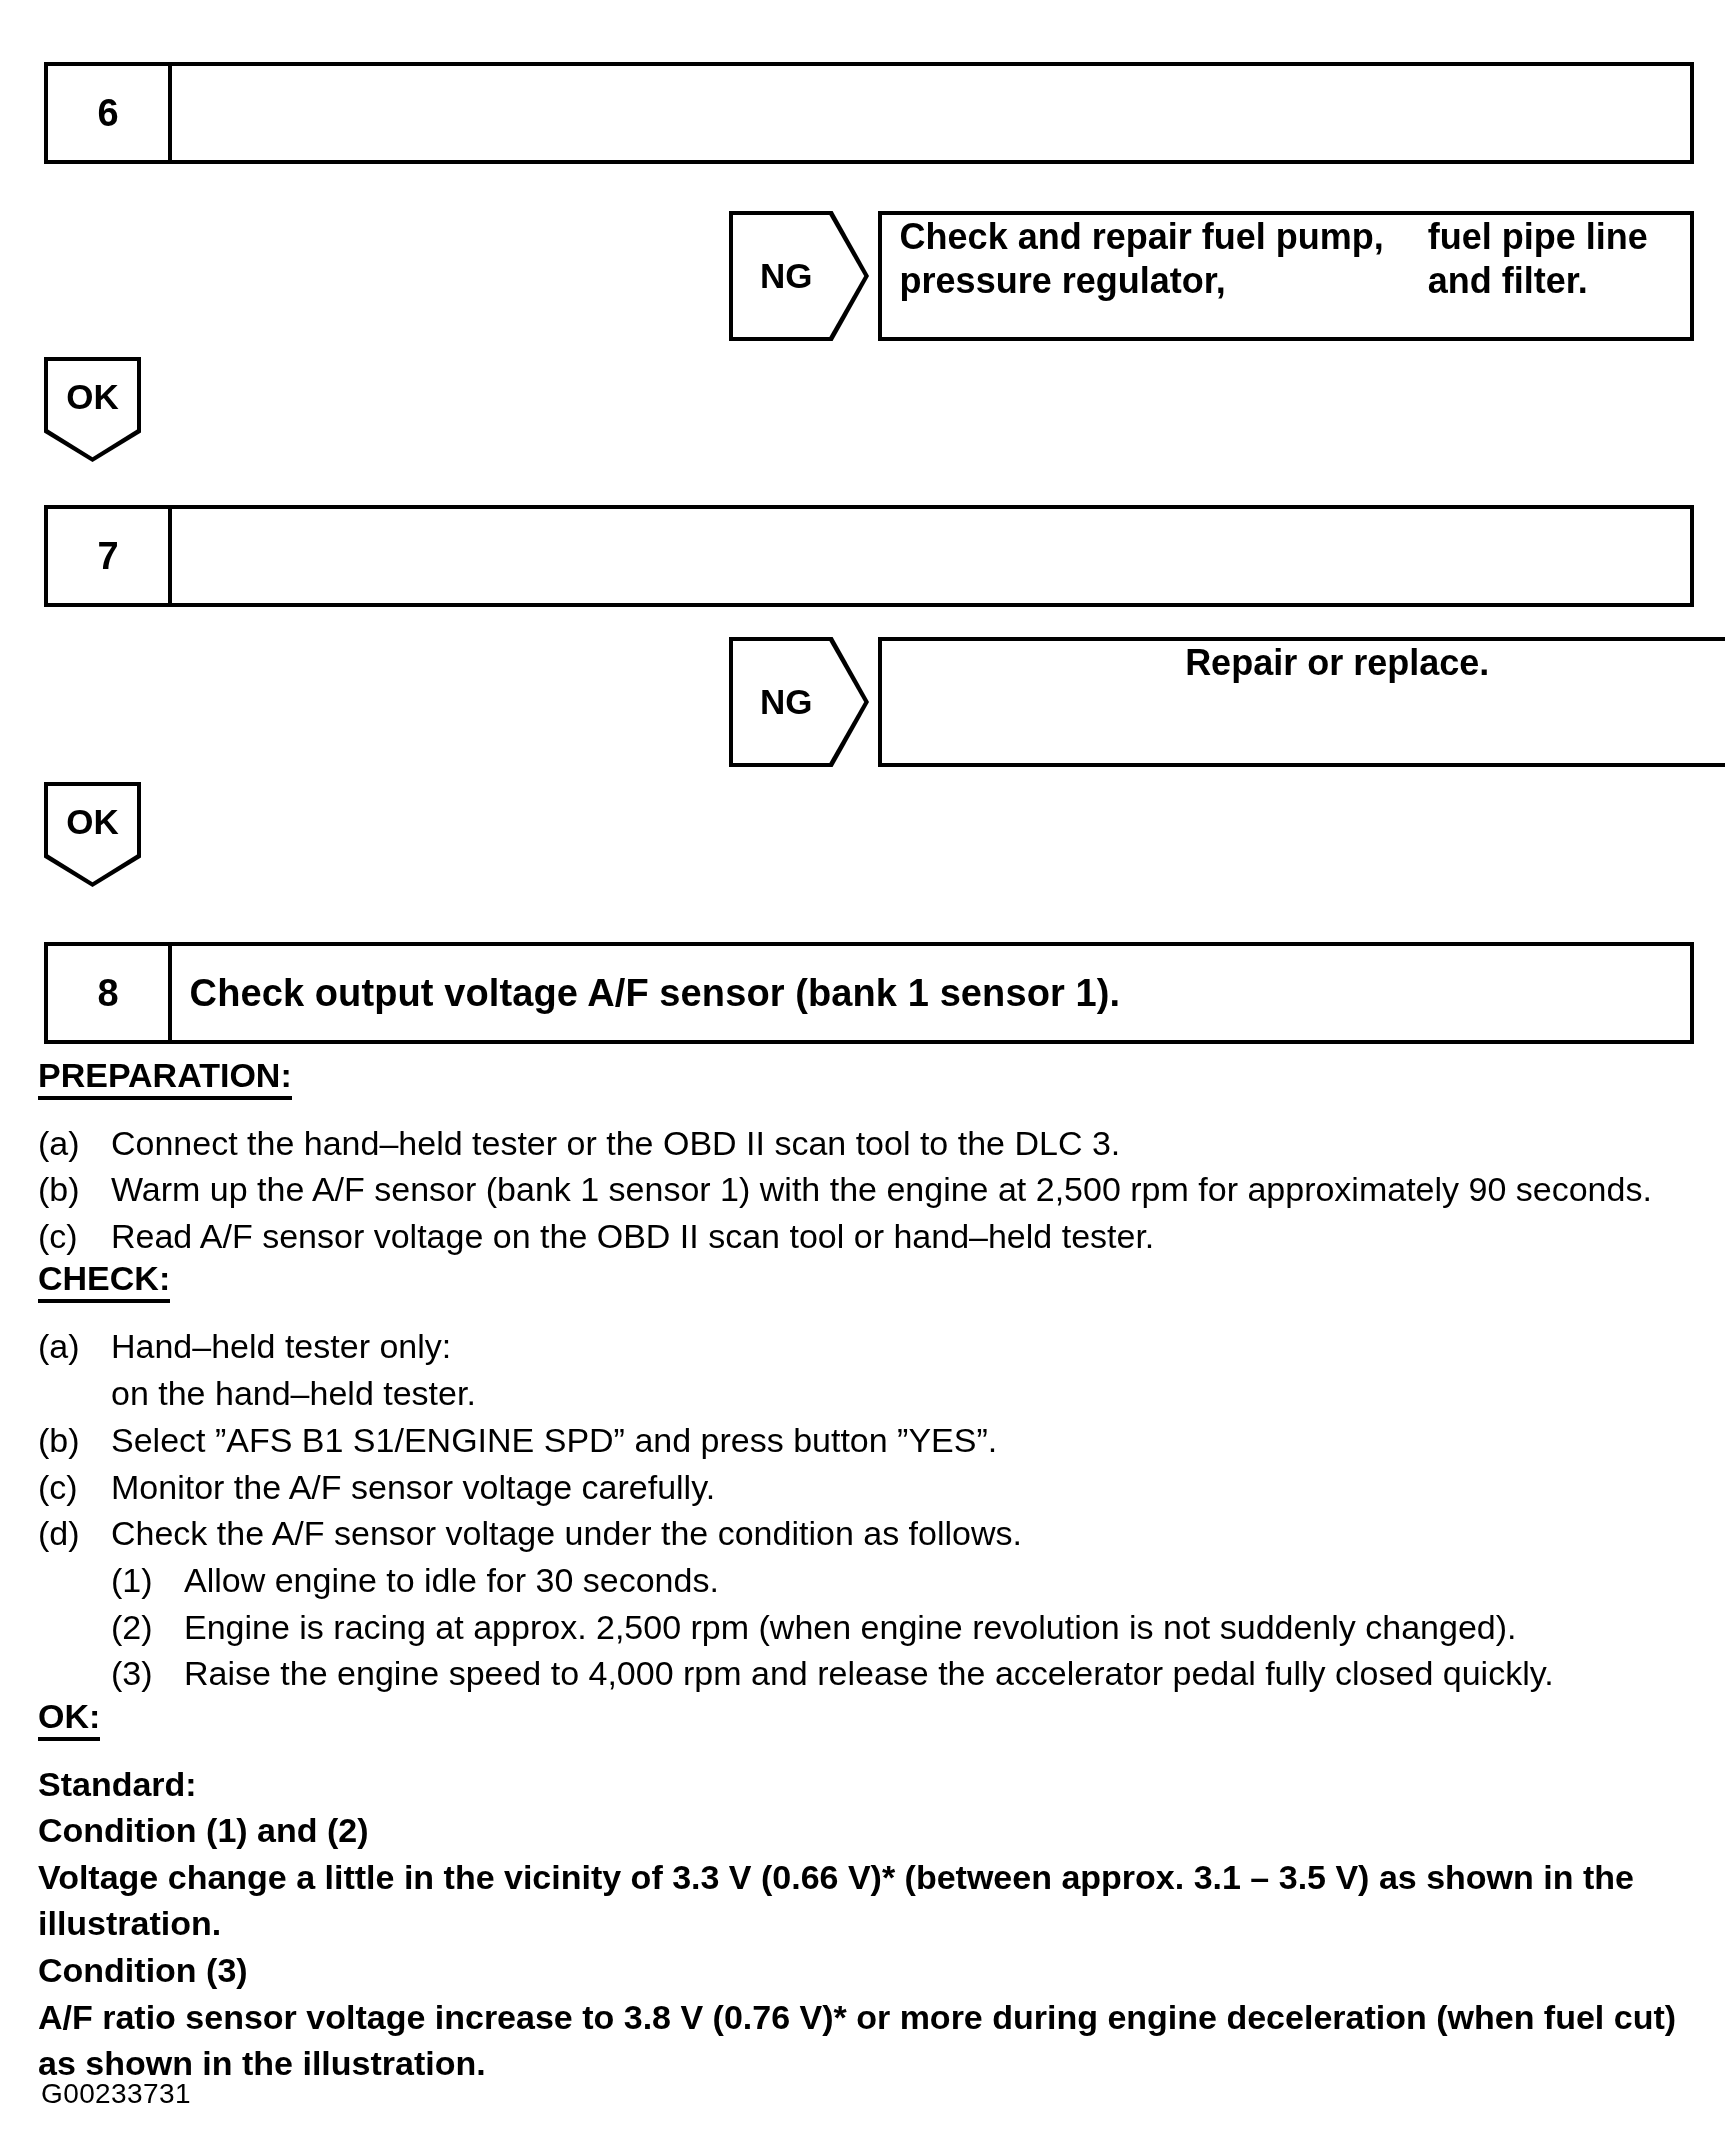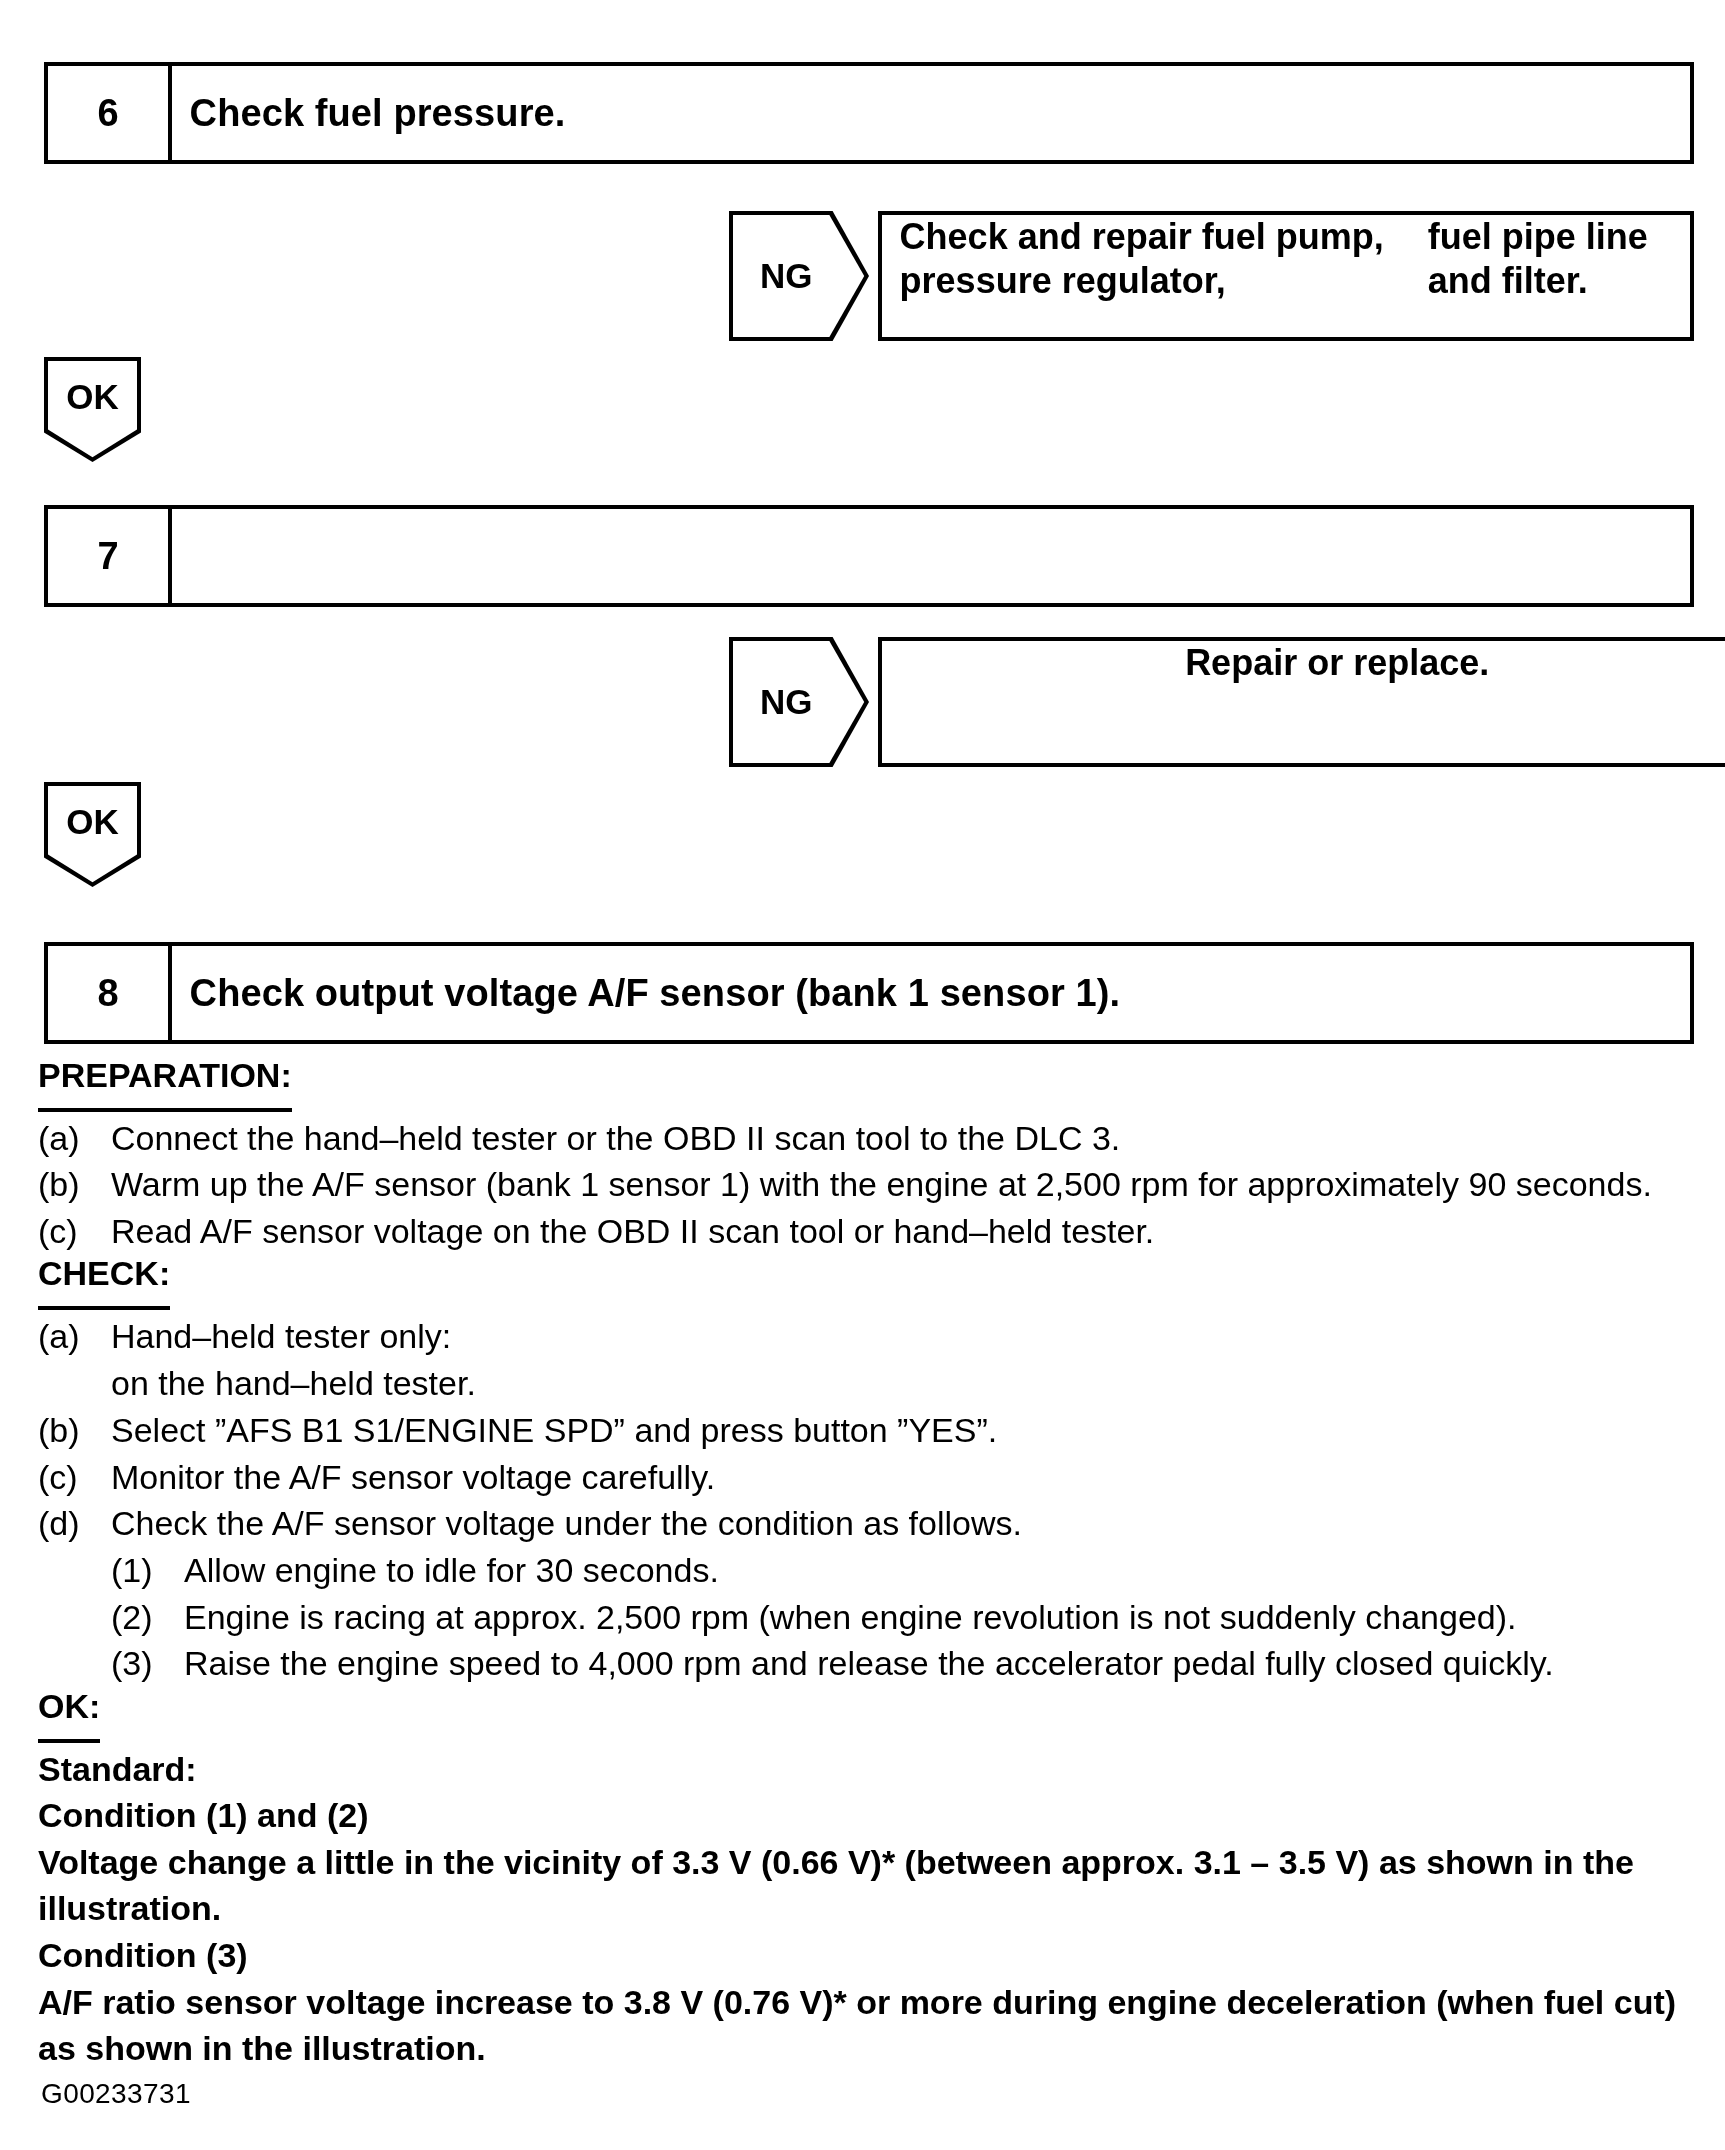--- a/index.html
+++ b/index.html
@@ -135,22 +135,22 @@
     left: 38px;
     top: 1055px;
     width: 1668px;
   }
   .sect-head {
     font-size: 34px;
     font-weight: bold;
     line-height: 1.06;
     display: inline-block;
     border-bottom: 4px solid #000;
-    padding-bottom: 15px;
-    margin-bottom: 4px;
+    padding-bottom: 3px;
+    margin-bottom: 21px;
   }
   .head-wrap { margin-top: 1.6px; }
 
   .lrow {
     display: flex;
     align-items: flex-start;
     font-size: 34px;
     line-height: 1.30;
     margin-bottom: 2.4px;
   }
@@ -187,21 +187,20 @@
     letter-spacing: 0.4px;
   }
 </style>
 </head>
 <body>
 
 <div class="flow-area">
 
   <div class="step-box" style="left:44px; top:62px; width:1650px; height:102px;">
     <div class="step-num">6</div>
-    <div class="step-title">Check fuel pressure.</div>
   </div>
 
   <div class="ng-tag" style="left:729px; top:211px;">
     <div class="inner">
       <span class="lbl">NG</span>
     </div>
   </div>
   <div class="result-box" style="left:878px; top:211px; width:816px; height:130px;">
     <div class="rline">Check and repair fuel pump, pressure regulator,</div>
     <div class="rline">fuel pipe line and filter.</div>

